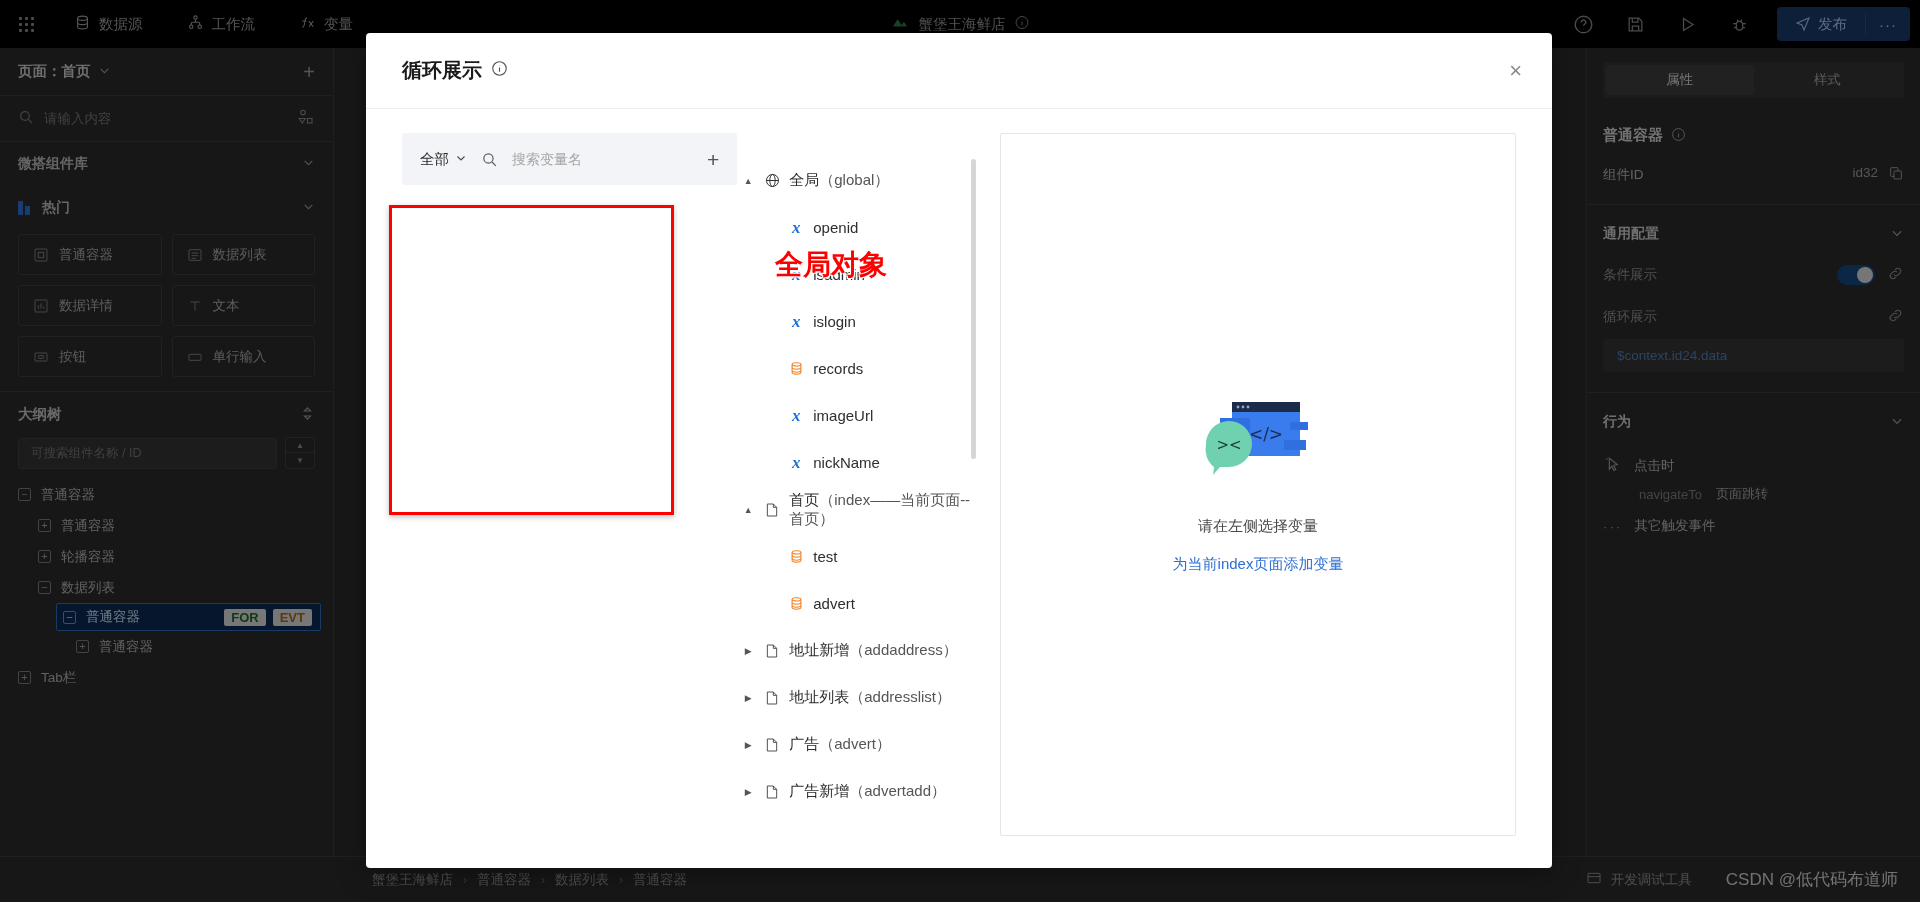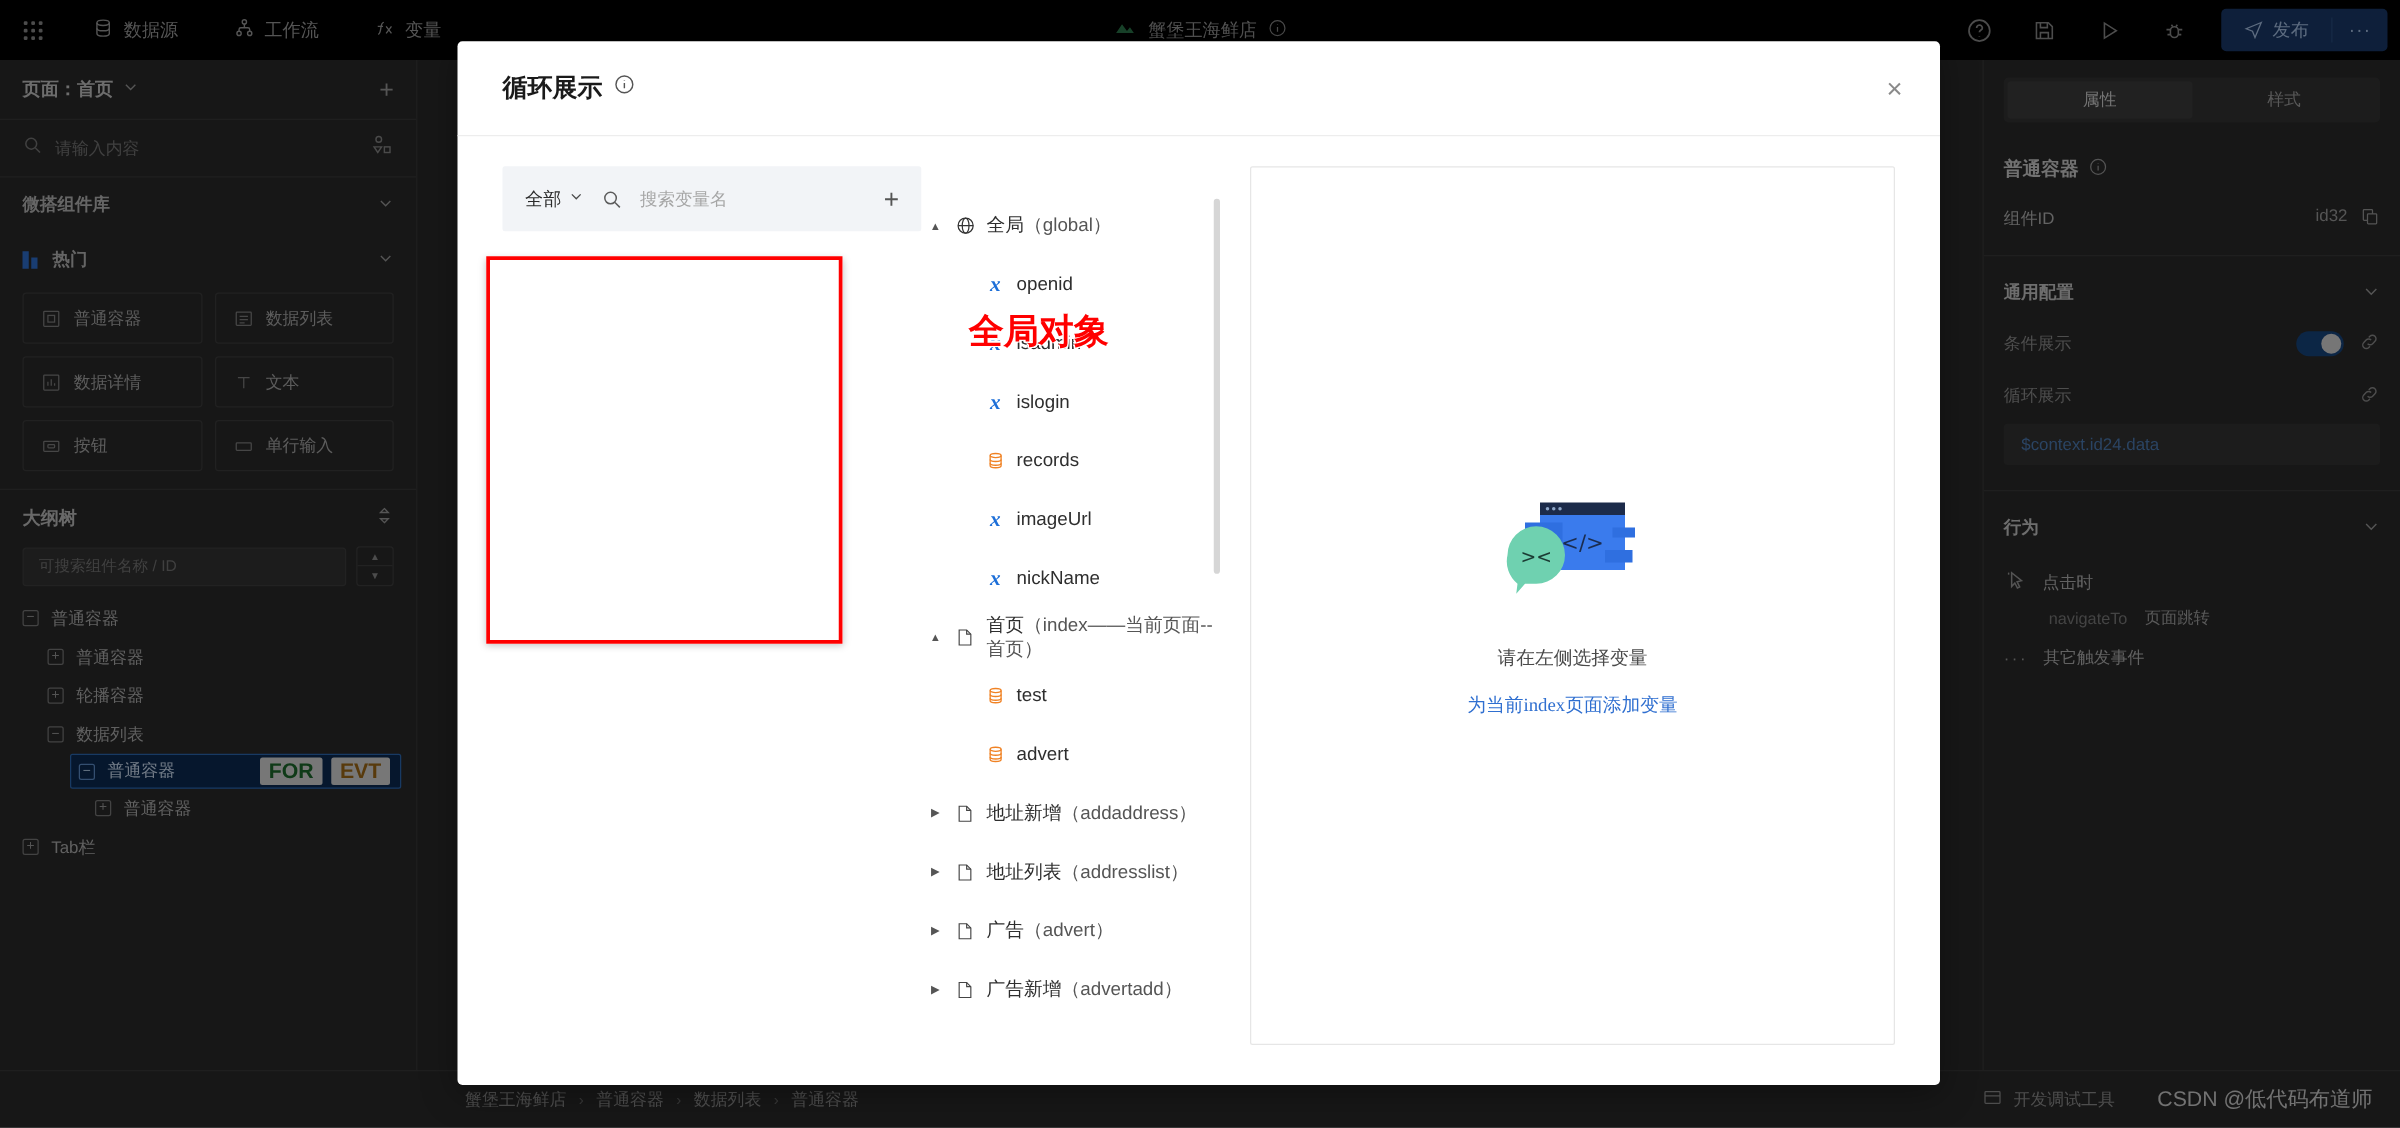--- a/index.html
+++ b/index.html
@@ -124,21 +124,21 @@
     width: 13px; height: 13px; border: 1px solid #7a7a7a; border-radius: 2px;
     display: flex; align-items: center; justify-content: center;
     font-size: 11px; line-height: 1; color: #9a9a9a; margin-right: 10px; flex: none;
   }
   .tree-row.sel {
     background: #0b2a52; color: #cfe0f5; border: 1px solid #2d6ab5;
     height: 28px; border-radius: 2px;
   }
   .badges { margin-left: auto; display: flex; gap: 7px; }
   .badge {
-    font-size: 17px; font-weight: bold; padding: 1px 7px; border-radius: 2px;
+    font-size: 13px; font-weight: bold; padding: 1px 7px; border-radius: 2px;
     background: #d9d9d9;
   }
   .badge.for { color: #1d6b2c; }
   .badge.evt { color: #a06a17; }
 
   
   .canvas-area {
     position: absolute; top: 48px; left: 334px; right: 334px; bottom: 46px;
     background: #2b2b2b;
   }
@@ -278,21 +278,21 @@
     font-family: "DejaVu Sans", sans-serif;
     text-shadow: 1px 1px 0 #fff, -1px -1px 0 #fff, 1px -1px 0 #fff, -1px 1px 0 #fff;
   }
 
   .var-right {
     flex: 1; border: 1px solid #e6e6e6; border-radius: 2px;
     display: flex; flex-direction: column; align-items: center; justify-content: center;
   }
   .empty-illust { width: 120px; height: 95px; position: relative; margin-bottom: 26px; }
   .empty-text { font-size: 15px; color: #4a4a4a; }
-  .empty-link { font-size: 15px; color: #2f6fd0; margin-top: 19px; font-family: Liberation Serif, serif; }
+  .empty-link { font-size: 15px; color: #2f6fd0; margin-top: 19px; }
 </style>
 </head>
 <body>
 
 <div id="app">
 
   <div class="editor-layer">
 
     <div class="toolbar">
       <div class="tb-left">

